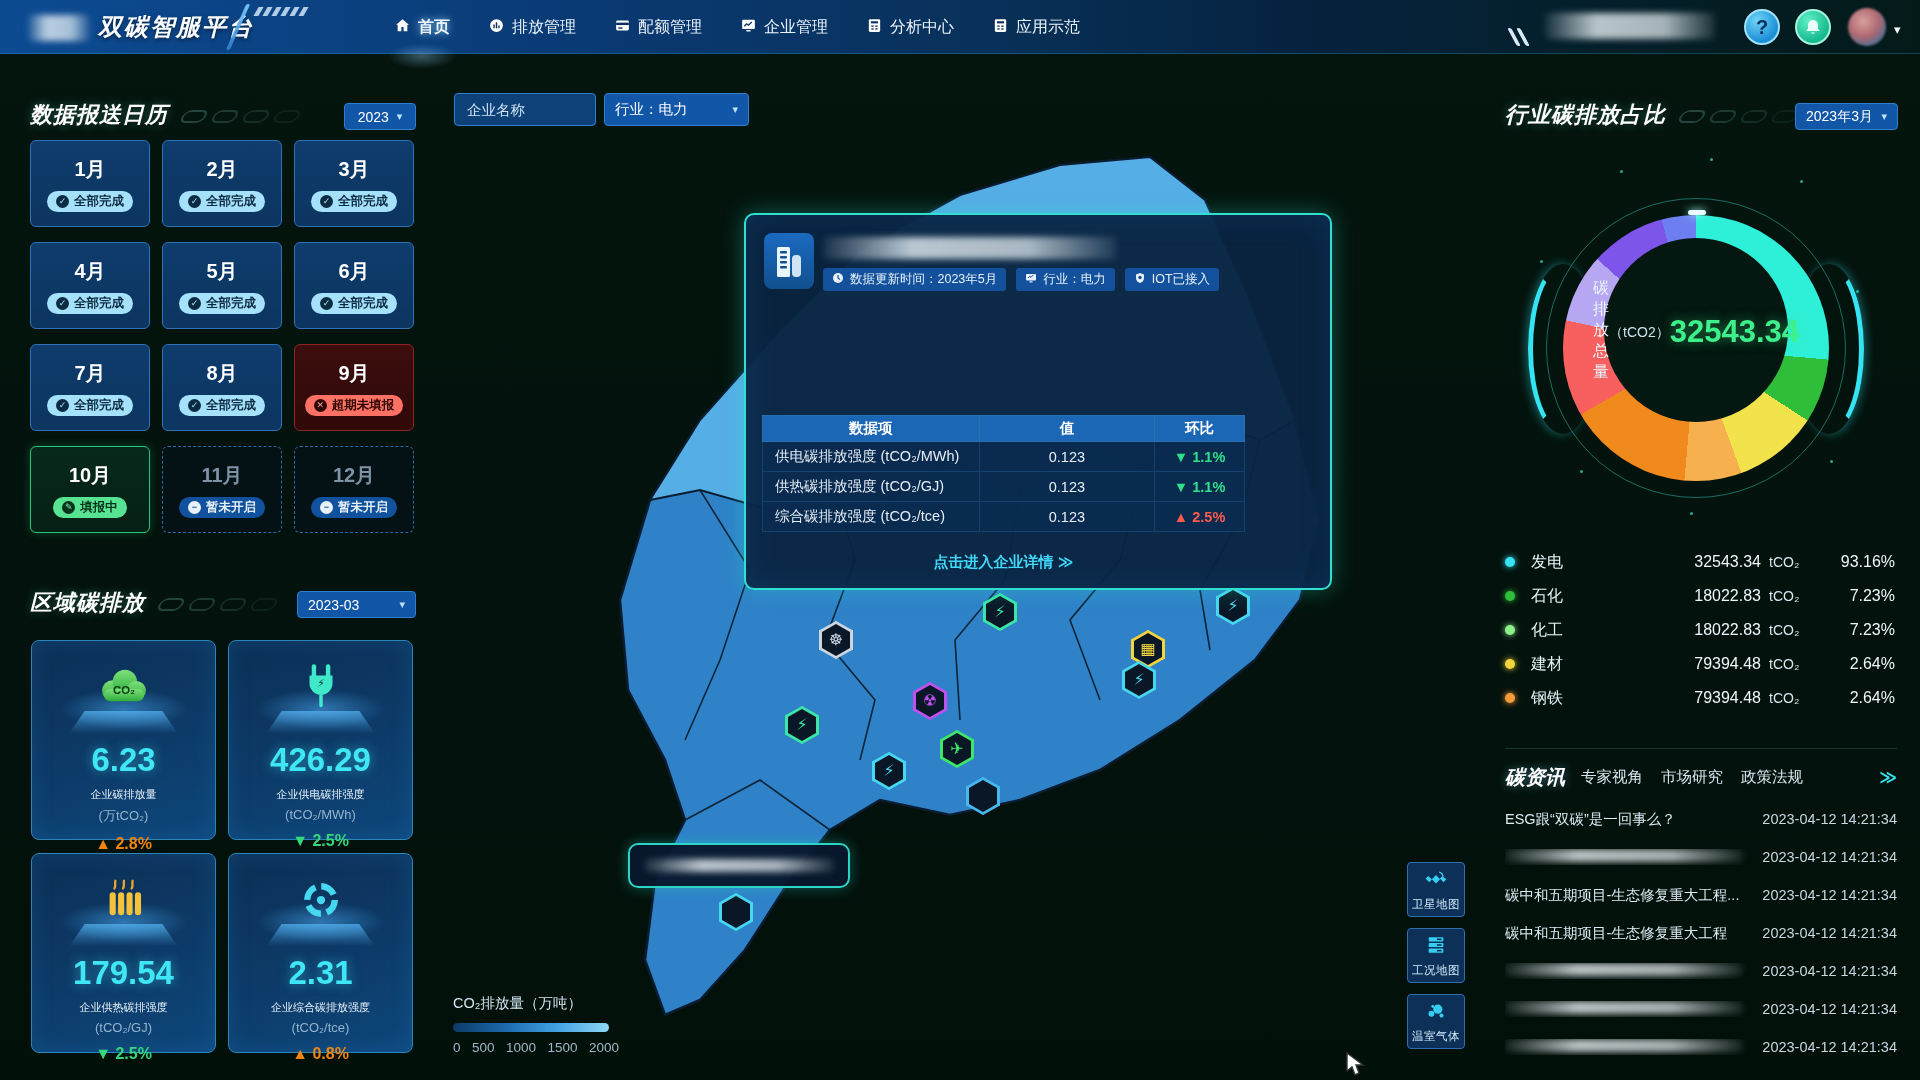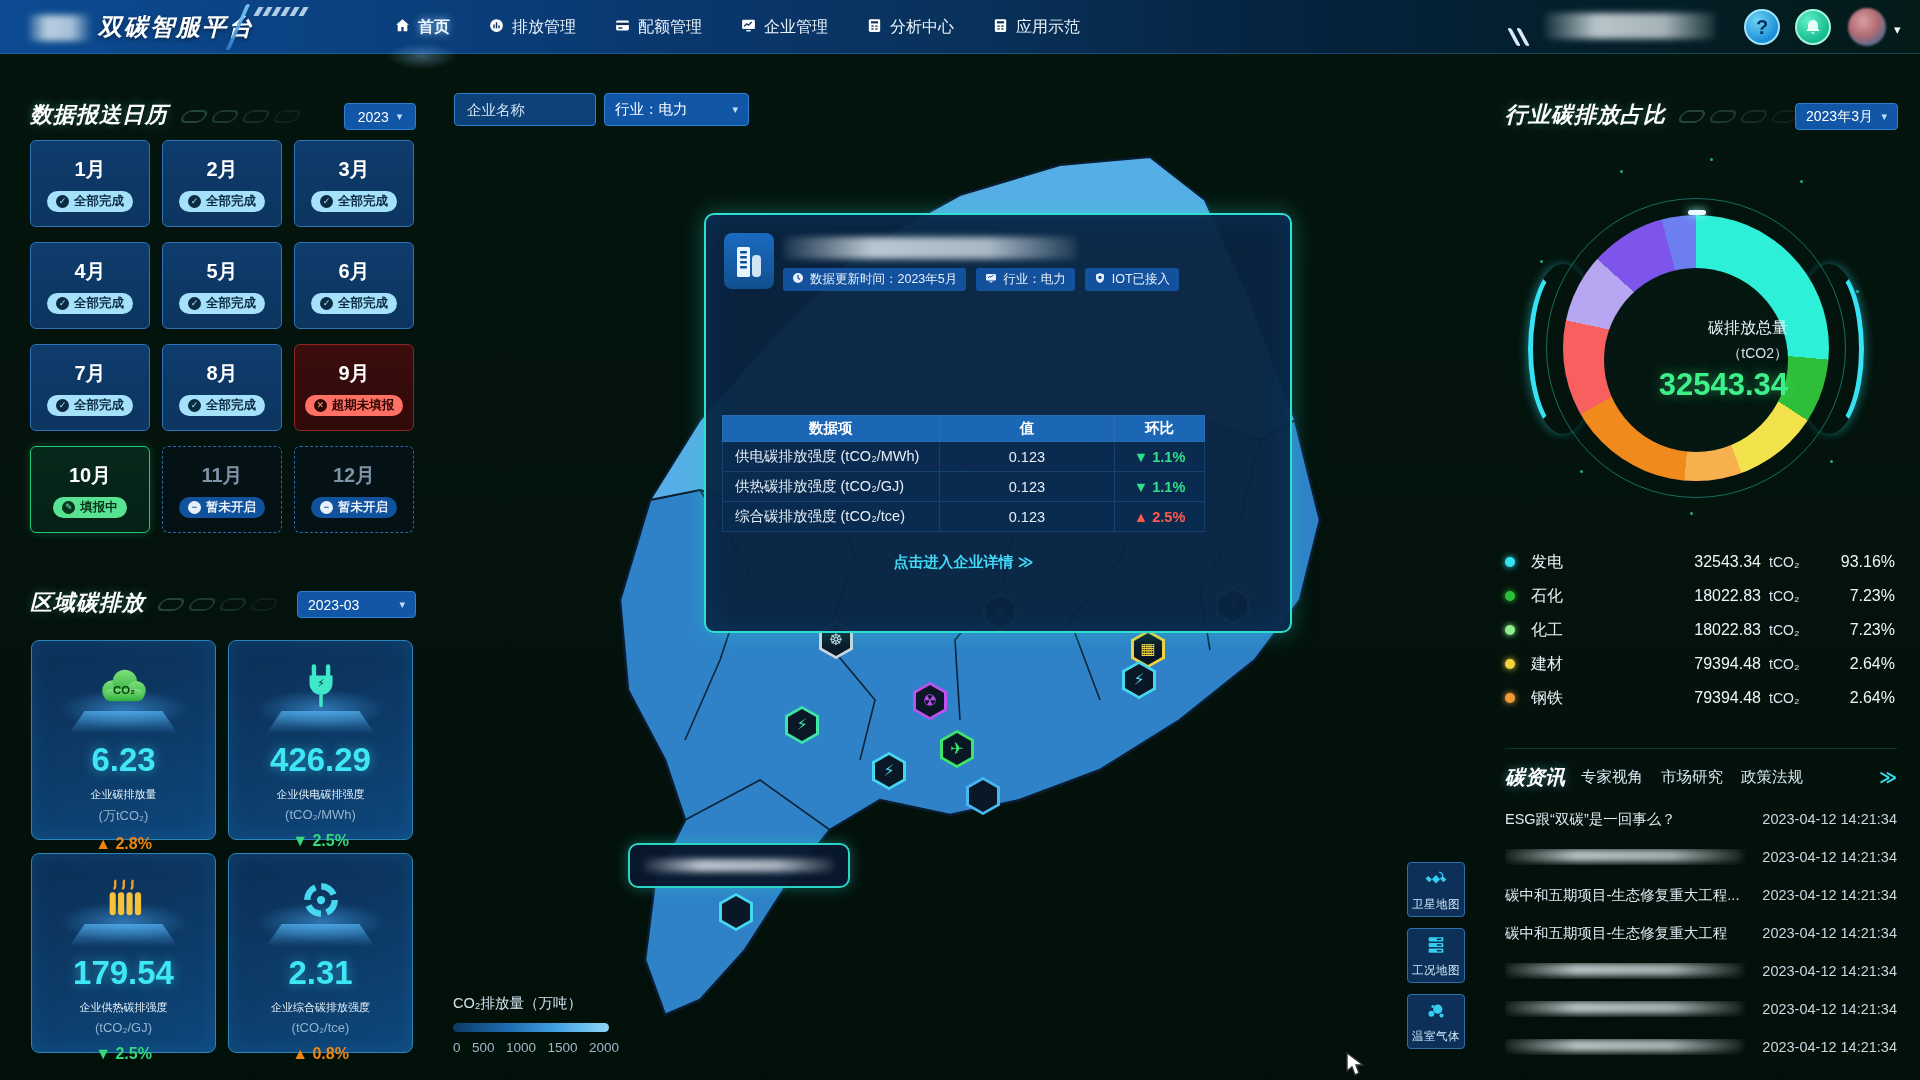--- a/index.html
+++ b/index.html
@@ -97,21 +97,21 @@
   .map-legend .lt { font-size:14.5px; color:#d5e6f2; }
   .map-legend .lbar { margin-top:10px; width:156px; height:9px; border-radius:5px;
     background:linear-gradient(90deg,#0b3a66,#1e6cb0 35%,#3f9fe0 65%,#8fd8f8); }
   .map-legend .lticks { margin-top:8px; width:166px; display:flex; justify-content:space-between; font-size:13.5px; color:#9fb8c8; }
   .map-btns { position:absolute; left:1407px; top:862px; display:flex; flex-direction:column; gap:11px; z-index:15; }
   .map-btn { width:58px; height:55px; background:#0d3058; border:1px solid #2e6fad; border-radius:4px; cursor:pointer;
     display:flex; flex-direction:column; align-items:center; justify-content:center; gap:3px; }
   .map-btn .mb-label { font-size:11.5px; color:#cfe9fa; letter-spacing:.5px; }
 
   
-  .popup { position:absolute; left:704px; top:213px; width:588px; height:420px; background:rgba(9,36,66,.96);
+  .popup { position:absolute; left:744px; top:213px; width:588px; height:377px; background:rgba(9,36,66,.96);
     border:2px solid #2fe0d0; border-radius:10px; box-shadow:0 0 22px rgba(40,220,200,.35), inset 0 0 30px rgba(20,80,140,.3); z-index:40; }
   .pp-building { position:absolute; left:18px; top:18px; width:50px; height:56px; background:linear-gradient(180deg,#1b6ac0,#11508f);
     border-radius:8px; display:flex; align-items:center; justify-content:center; }
   .pp-name { position:absolute; left:78px; top:22px; width:292px; height:22px; }
   .pp-tags { position:absolute; left:77px; top:53px; display:flex; gap:10px; }
   .pp-tag { display:flex; align-items:center; gap:6px; background:#13519c; border-radius:3px; padding:3px 9px; font-size:12.5px; color:#e6f1fb; }
   .pp-stats { position:absolute; left:18px; top:100px; display:flex; gap:17px; }
   .pp-box { width:149px; height:79px; background:linear-gradient(180deg,#0f4a8a,#0d4078); border-radius:4px; text-align:center; padding-top:12px; }
   .pp-box .pl { font-size:14px; color:#fff; font-weight:700; } .pp-box .pl em { font-style:normal; font-weight:400; color:#8fb3d8; font-size:12px; }
   .pp-box .pv { font-size:27px; font-weight:800; margin-top:5px; color:#3fd9f0; }
@@ -125,22 +125,22 @@
   
   .ind-title { position:absolute; left:1505px; top:100px; }
   .ind-select { position:absolute; left:1795px; top:103px; width:103px; height:27px; }
   .donut-zone { position:absolute; left:1500px; top:140px; width:400px; height:400px; }
   .deco-c1 { position:absolute; left:46px; top:58px; width:300px; height:300px; border-radius:50%; border:1px solid rgba(46,220,200,.45); }
   .deco-c2 { position:absolute; left:78px; top:90px; width:236px; height:236px; border-radius:50%; border:1px dashed rgba(46,220,200,.3); }
   .deco-arc { position:absolute; width:70px; height:170px; border:5px solid transparent; border-radius:50%; }
   .deco-arc.l { left:28px; top:124px; border-left-color:#35e3f2; box-shadow:-2px 0 10px rgba(53,227,242,.4); }
   .deco-arc.r { left:294px; top:124px; border-right-color:#35e3f2; box-shadow:2px 0 10px rgba(53,227,242,.4); }
   .donut { position:absolute; left:63px; top:75px; width:266px; height:266px; border-radius:50%; }
-  .donut-hole { position:absolute; left:104px; top:128px; width:184px; height:184px; border-radius:50%; background:#041710;
-    display:flex; flex-direction:column; align-items:flex-end; justify-content:center; }
+  .donut-hole { position:absolute; left:104px; top:98px; width:184px; height:184px; border-radius:50%; background:#041710;
+    display:flex; align-items:center; justify-content:center; }
   .donut-tick { position:absolute; left:188px; top:70px; width:18px; height:5px; background:#eafcff; border-radius:3px; box-shadow:0 0 8px #9ff; }
   .dc-label { font-size:16px; color:#eaf6fb; }
   .dc-unit { font-size:14px; color:#cfe3ec; margin-top:6px; }
   .dc-value { font-size:31px; font-weight:800; color:#3ef08a; margin-top:4px; text-shadow:0 0 12px rgba(62,240,138,.5); }
   .dot-spark { position:absolute; width:3px; height:3px; border-radius:50%; background:#35e3d2; opacity:.7; }
   .ind-legend { position:absolute; left:1505px; top:545px; width:390px; }
   .ind-row { display:flex; align-items:center; height:34px; font-size:16px; }
   .ind-row .dot { width:10px; height:10px; border-radius:50%; margin-right:16px; }
   .ind-row .iname { width:90px; color:#e8f4f8; }
   .ind-row .ival { width:140px; text-align:right; color:#eef6fa; }

